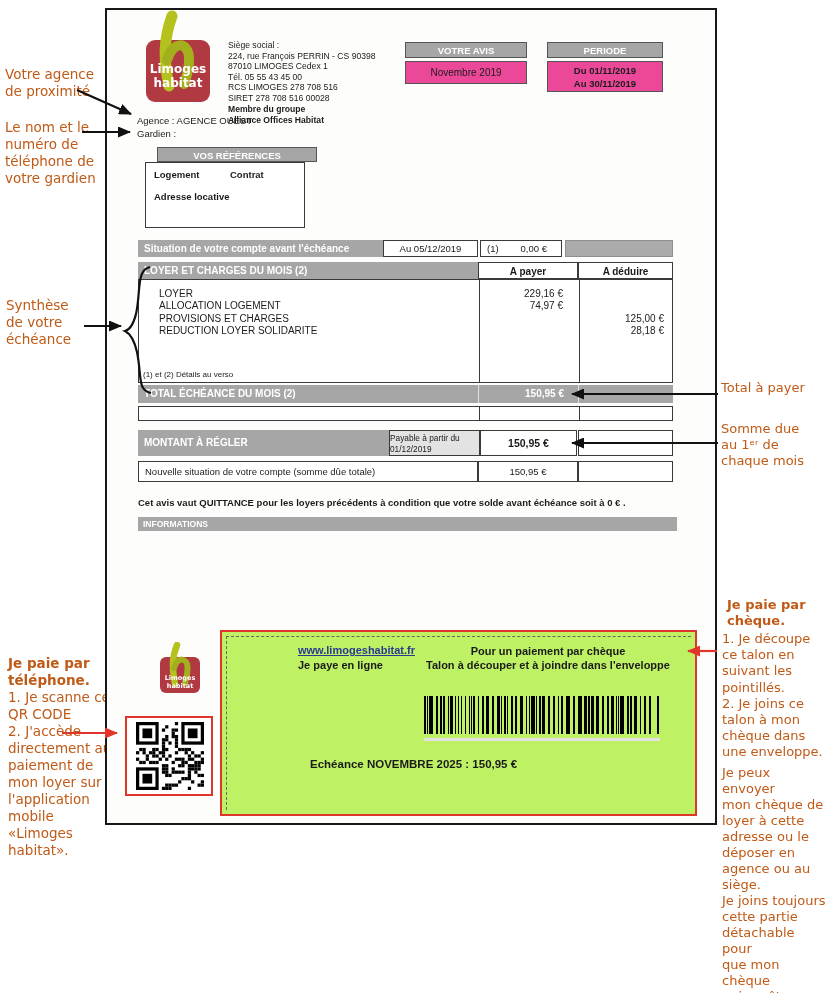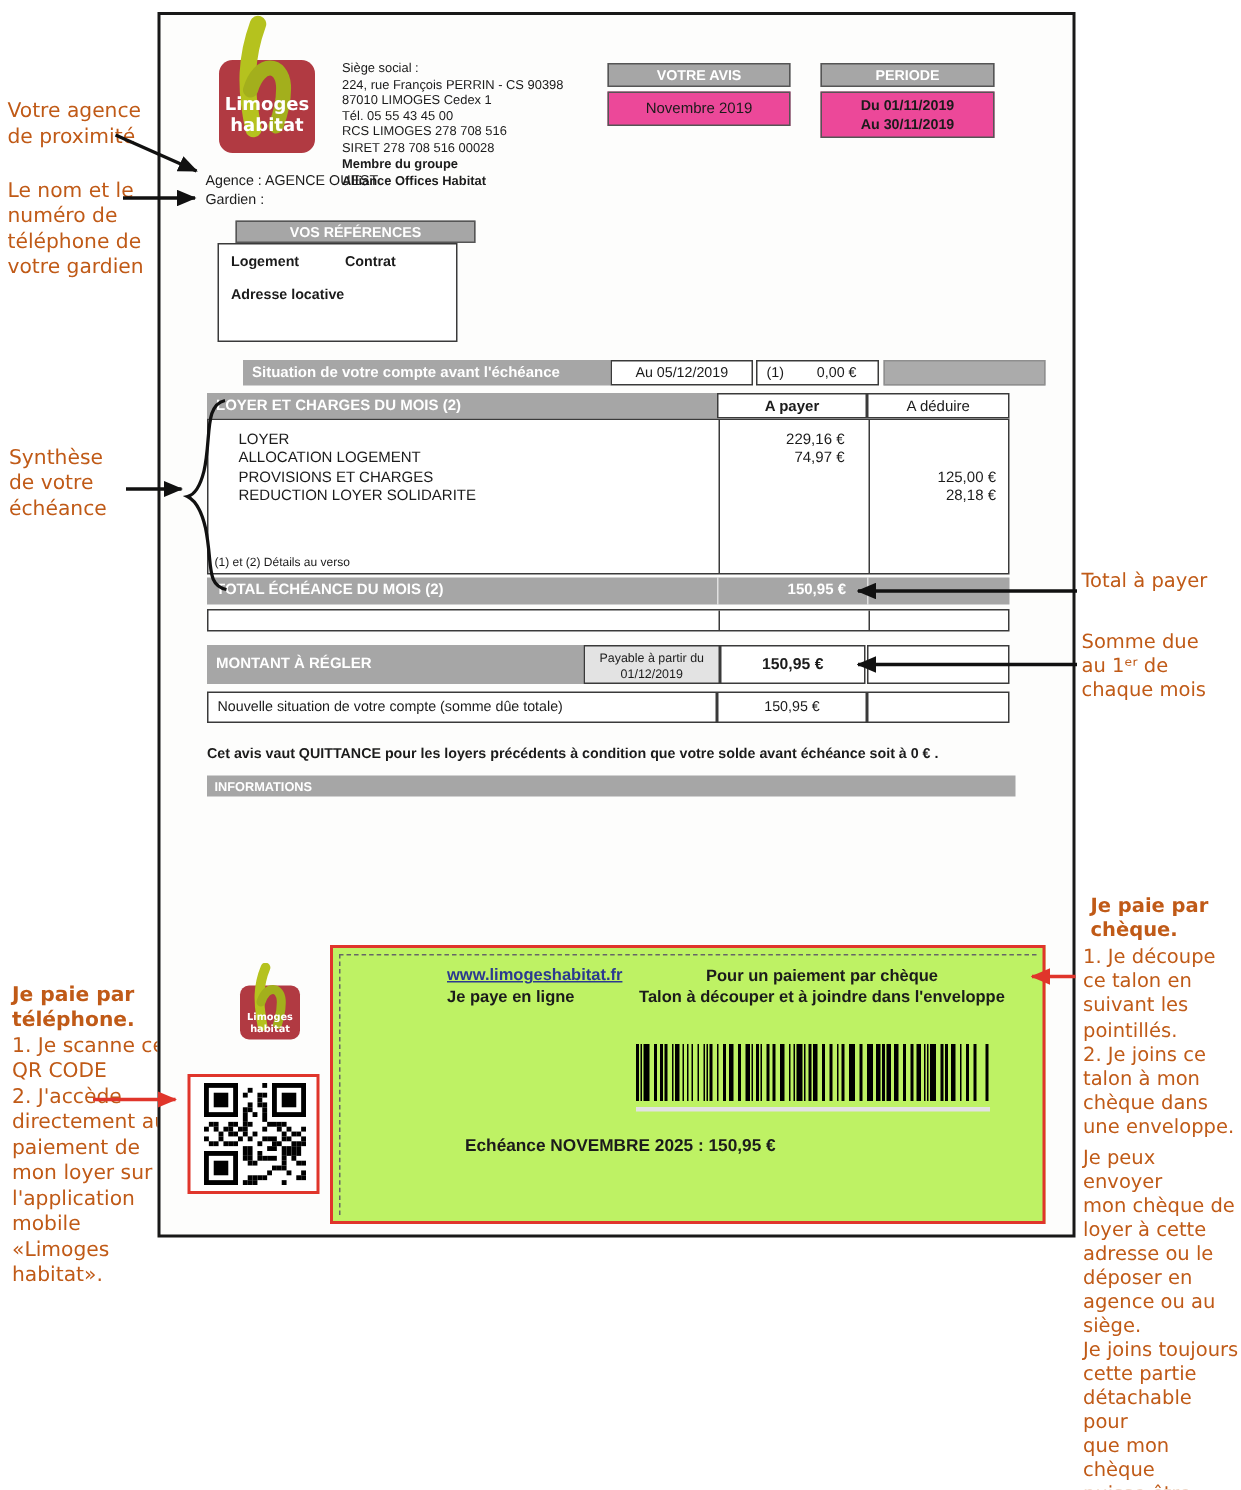--- a/index.html
+++ b/index.html
@@ -34,21 +34,21 @@
 
   .plain-line{font-size:9.5px;line-height:12px;}
 
   
   #refs-head{left:38px;top:137px;width:160px;height:15px;line-height:15px;
              text-align:center;font-size:9.5px;border:1px solid #555;margin-left:12px;}
   #refs-body{left:38px;top:152px;width:160px;height:66px;}
   #refs-body span{font-size:9.5px;font-weight:bold;}
 
   
-  .srow{height:17px;font-size:9.5px;margin-left:24px;}
+  .srow{height:17px;font-size:9.5px;}
 
   
   .th{height:17px;line-height:17px;font-size:10px;}
   .t-line{position:static !important;height:12.4px;line-height:12.4px;font-size:10px;}
   #charge-pay .t-line,#charge-deduct .t-line{text-align:right;}
 
   .gray-div{top:0;bottom:0;width:1px;background:rgba(255,255,255,.65);}
 
   
   #talon{border:2px solid var(--red,#e0352b);background:#bef264;}
@@ -160,21 +160,21 @@
     <div class="bar srow" style="left:31px;top:230px;width:245px;line-height:17px;padding-left:6px;font-size:10px">Situation de votre compte avant l'échéance</div>
     <div class="cell srow" style="left:276px;top:230px;width:95px;text-align:center;line-height:15px">Au 05/12/2019</div>
     <div class="cell srow" style="left:373px;top:230px;width:82px">
       <span style="left:6px;top:2px">(1)</span>
       <span style="right:14px;top:2px">0,00 €</span>
     </div>
     <div class="srow" style="left:458px;top:230px;width:108px;background:#ababab;border:1px solid #8f8f8f"></div>
 
     <div class="bar th" style="left:31px;top:252px;width:340px;padding-left:6px">LOYER ET CHARGES DU MOIS (2)</div>
     <div class="cell th" style="left:371px;top:252px;width:100px;text-align:center;font-weight:bold">A payer</div>
-    <div class="cell th" style="left:471px;top:252px;width:95px;text-align:center;font-weight:normal">A déduire</div>
+    <div class="cell th" style="left:471px;top:252px;width:95px;text-align:center;font-weight:bold">A déduire</div>
 
     <div class="cell" style="left:31px;top:269px;width:535px;height:104px">
       <div class="vline" style="left:340px"></div>
       <div class="vline" style="left:440px"></div>
       <div id="charge-labels" style="left:20px;top:8px;width:310px">
           <div class="t-line">LOYER</div>
           <div class="t-line">ALLOCATION LOGEMENT</div>
           <div class="t-line">PROVISIONS ET CHARGES</div>
           <div class="t-line">REDUCTION LOYER SOLIDARITE</div>
         </div>
@@ -199,21 +199,21 @@
       <div class="gray-div" style="left:440px"></div>
       <span style="left:340px;top:0;width:86px;text-align:right;display:block">150,95 €</span>
     </div>
 
     <div class="cell" style="left:31px;top:396px;width:535px;height:15px">
       <div class="vline" style="left:340px"></div>
       <div class="vline" style="left:440px"></div>
     </div>
 
     <div class="bar" style="left:31px;top:420px;width:251px;height:26px;font-size:10px;line-height:26px;padding-left:6px">MONTANT À RÉGLER</div>
-    <div class="cell" style="left:282px;top:420px;width:91px;height:26px;background:#e3e3e3;font-size:8.3px;line-height:10.5px;text-align:center;padding-top:2px;white-space:pre-line">Payable à partir du
+    <div class="cell" style="left:282px;top:420px;width:91px;height:26px;background:#e3e3e3;font-size:8.3px;line-height:10.5px;padding-top:2px;white-space:pre-line">Payable à partir du
 01/12/2019</div>
     <div class="cell" style="left:373px;top:420px;width:97px;height:26px;font-weight:bold;font-size:10.5px;line-height:24px;text-align:center">150,95 €</div>
     <div class="cell" style="left:471px;top:420px;width:95px;height:26px"></div>
 
     <div class="cell" style="left:31px;top:451px;width:340px;height:21px;font-size:9.5px;line-height:19px;padding-left:6px">Nouvelle situation de votre compte (somme dûe totale)</div>
     <div class="cell" style="left:371px;top:451px;width:100px;height:21px;font-size:9.5px;line-height:19px;text-align:center">150,95 €</div>
     <div class="cell" style="left:471px;top:451px;width:95px;height:21px"></div>
 
     <div style="left:31px;top:487px;width:545px;font-size:9.5px;font-weight:bold">Cet avis vaut QUITTANCE pour les loyers précédents à condition que votre solde avant échéance soit à 0 € .</div>
 

